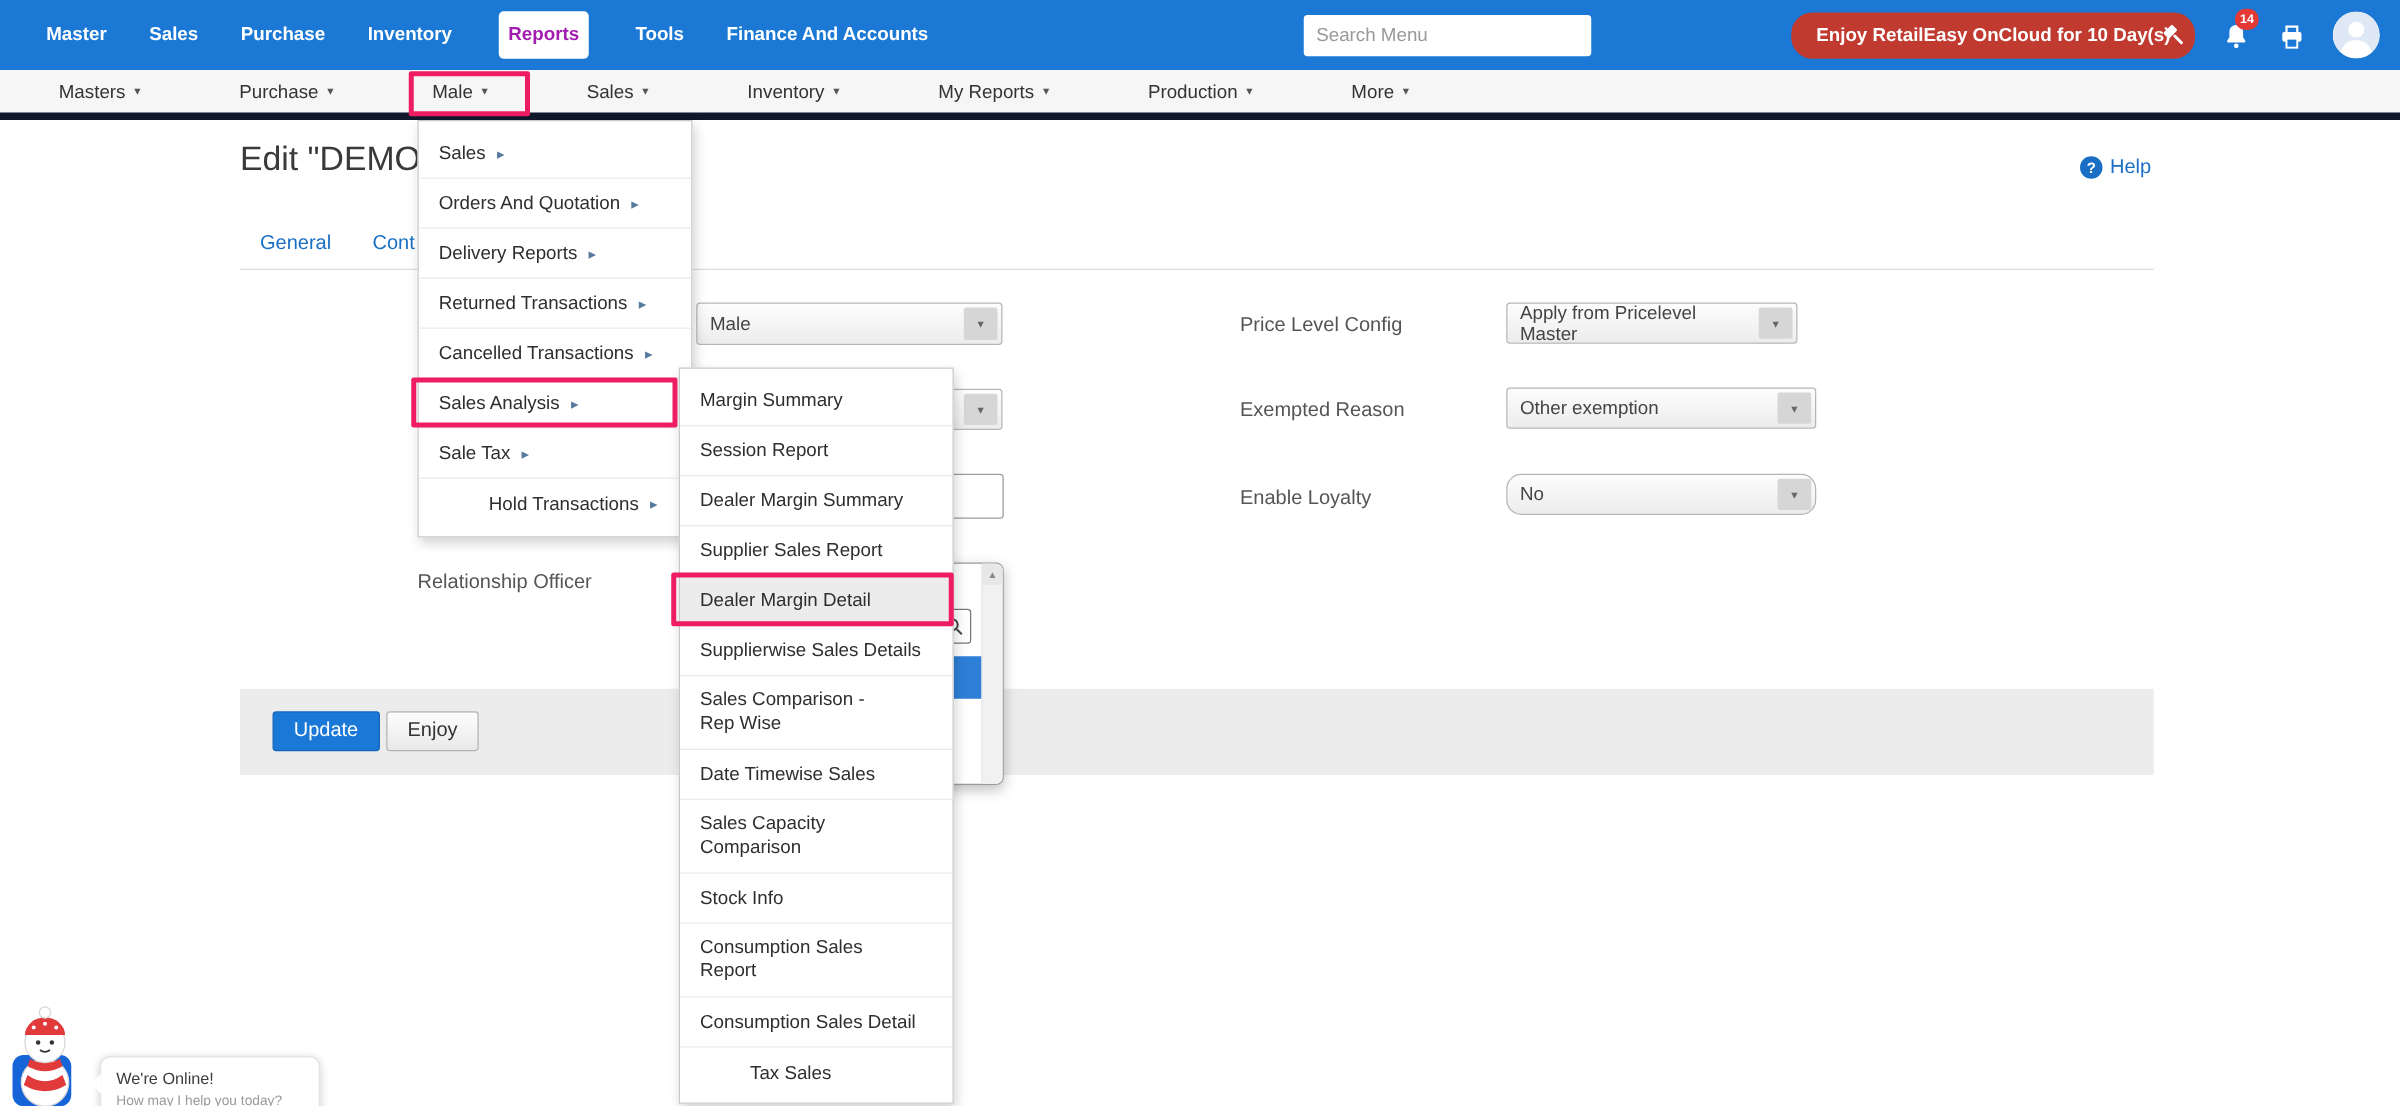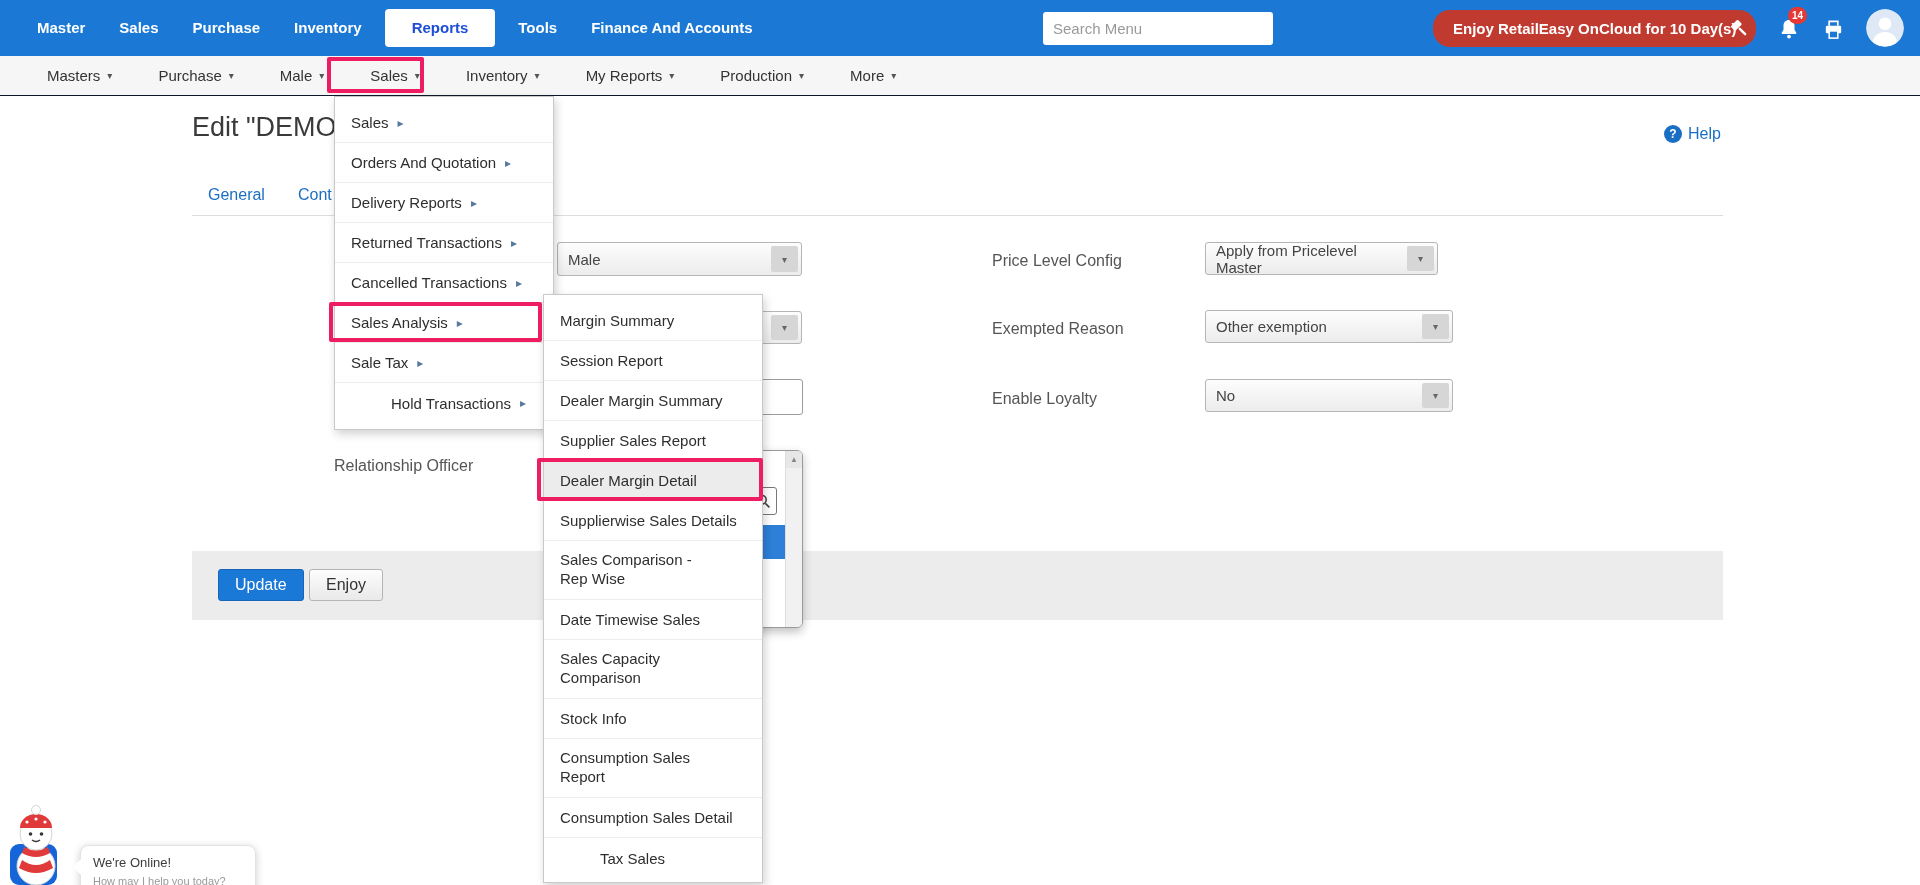--- a/index.html
+++ b/index.html
@@ -6,43 +6,43 @@
   html,body { width:1920px; height:885px; overflow:hidden; background:#fff;
               font-family:"Liberation Sans", sans-serif; }
   .app { position:relative; width:1920px; height:885px; }
 
   
   .topbar { position:absolute; left:0; top:0; width:1920px; height:56px;
             background:#1b79d5; z-index:3; }
   .topnav { position:absolute; left:20px; top:0; height:56px; display:flex; align-items:center; }
   .tn-item { color:#fff; font-size:15px; font-weight:bold; padding:0 17px; height:56px;
              line-height:56px; cursor:pointer; white-space:nowrap; }
-  .tn-item.active { background:#fff; color:#1d4ed8; height:38px; line-height:38px;
-                    border-radius:4px; margin:0 6px; padding:0 27px; }
+  .tn-item.active { background:#fff; color:#a21caf; height:38px; line-height:38px;
+                    border-radius:4px; margin:0 20px; padding:0 8px; }
   .search { position:absolute; left:1043px; top:12px; width:230px; height:33px;
             border:none; border-radius:3px; padding:0 10px; font-size:15px; color:#333;
             font-family:"Liberation Sans", sans-serif; }
   .search::placeholder { color:#999; }
   .promo { position:absolute; left:1433px; top:10px; height:37px; padding:0 20px;
            background:#c13a30; color:#fff; font-weight:bold; font-size:15px;
            border:none; border-radius:17px; cursor:pointer;
            font-family:"Liberation Sans", sans-serif; }
   .icon-btn { position:absolute; top:16px; width:26px; height:26px; cursor:pointer;
               display:flex; align-items:center; justify-content:center; }
   .badge { position:absolute; left:12px; top:-9px; min-width:19px; height:17px;
            background:#e53935; color:#fff; font-size:10px; font-weight:bold;
            border-radius:9px; display:flex; align-items:center; justify-content:center;
            padding:0 4px; }
   .avatar { position:absolute; left:1866px; top:9px; width:38px; height:38px;
             border-radius:50%; overflow:hidden; cursor:pointer; }
 
   
   .menubar { position:absolute; left:0; top:56px; width:1920px; height:40px;
-             background:#f6f6f6; border-bottom:1px solid #0f172a; display:flex;
-             align-items:center; padding-left:24px; z-index:2; }
+             background:#f6f6f6; border-bottom:6px solid #0f172a; display:flex;
+             align-items:center; padding-left:24px; z-index:2;gap:33px; }
   .mb-item { display:flex; align-items:center; gap:7px; padding:0 23px; height:40px;
              font-size:15px; color:#333; cursor:pointer; white-space:nowrap; }
   .mb-item .caret { font-size:10px; color:#555; }
 
   
   .page-title { position:absolute; left:192px; top:112px; font-size:27px; font-weight:500;
                 color:#3a3a3a; white-space:nowrap; }
   .help-link { position:absolute; left:1664px; top:125px; display:flex; align-items:center;
                gap:6px; color:#1a6fc4; font-size:16px; cursor:pointer; }
   .help-q { width:18px; height:18px; border-radius:50%; background:#1a6fc4; color:#fff;
@@ -229,21 +229,21 @@
     <span class="arrow-box">▾</span>
   </div>
   <span class="flabel" style="left:992px; top:320px;">Exempted Reason</span>
   <div class="sel" style="left:1205px; top:310px; width:248px; height:33px;">
     <span>Other exemption</span>
     <span class="arrow-box">▾</span>
   </div>
 
   <div class="txt-input" style="left:557px; top:379px; width:246px; height:36px;"></div>
   <span class="flabel" style="left:992px; top:390px;">Enable Loyalty</span>
-  <div class="sel" style="left:1205px; top:379px; width:248px; height:33px;">
+  <div class="sel" style="left:1205px; top:379px; width:248px; height:33px;border-radius:12px;">
     <span>No</span>
     <span class="arrow-box">▾</span>
   </div>
 
   <span class="flabel" style="left:334px; top:457px;">Relationship Officer</span>
   <div class="listbox">
     <div class="lb-scroll">
       <div class="lb-up">▲</div>
     </div>
     <div class="lb-search">

